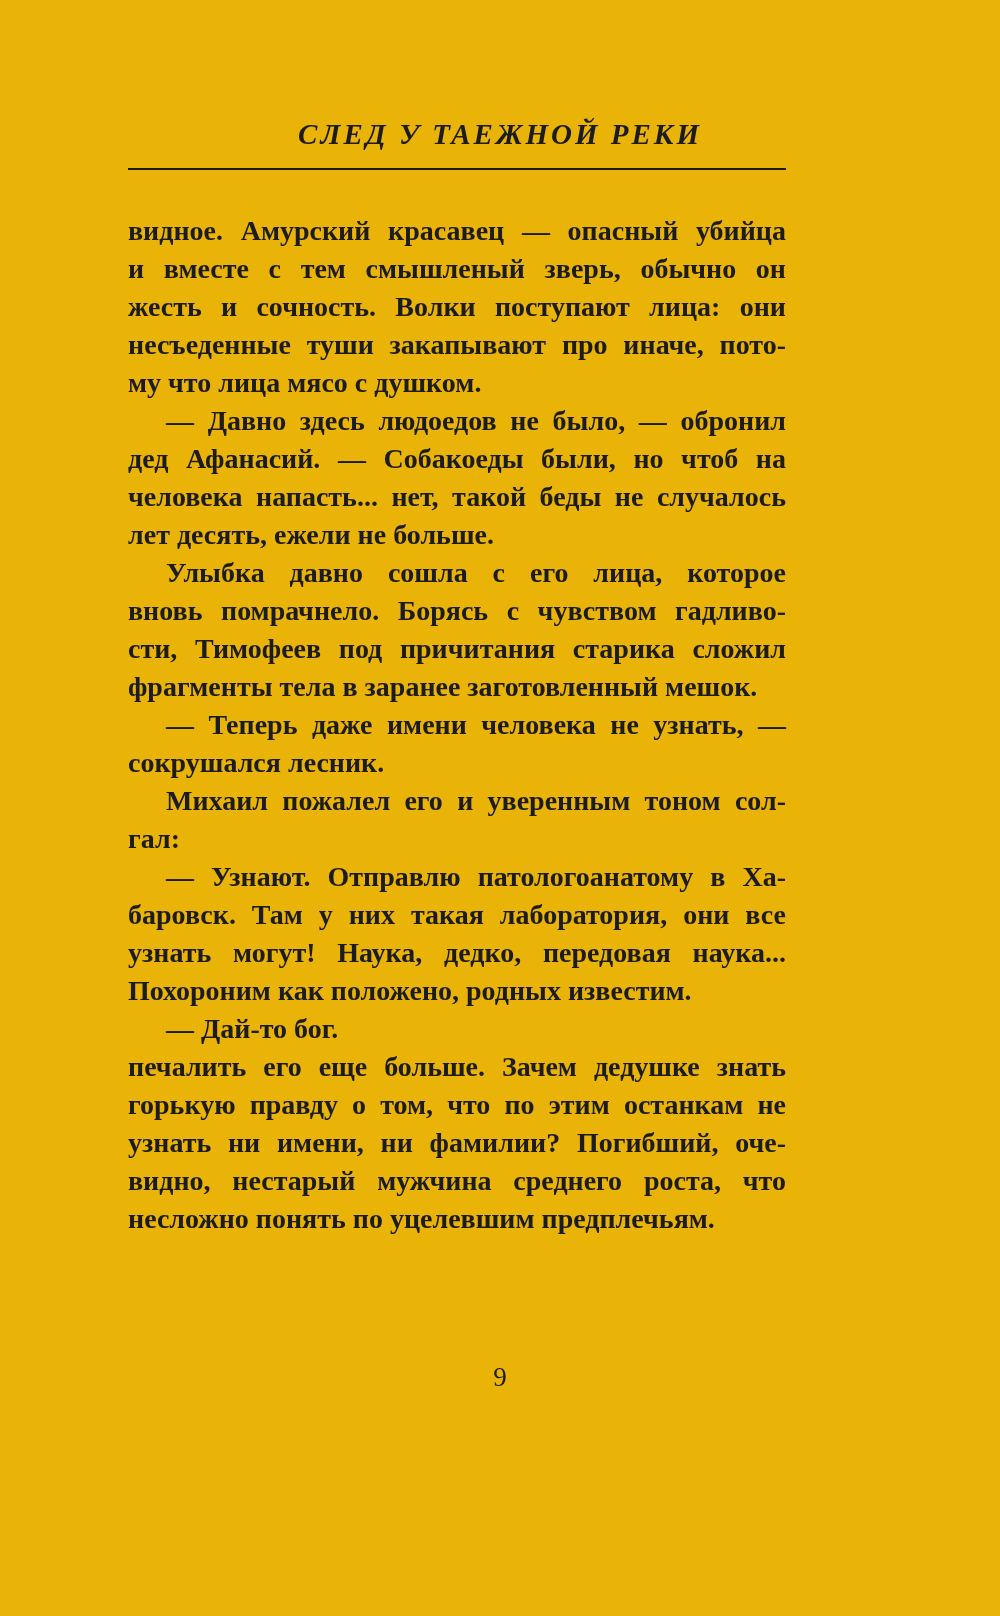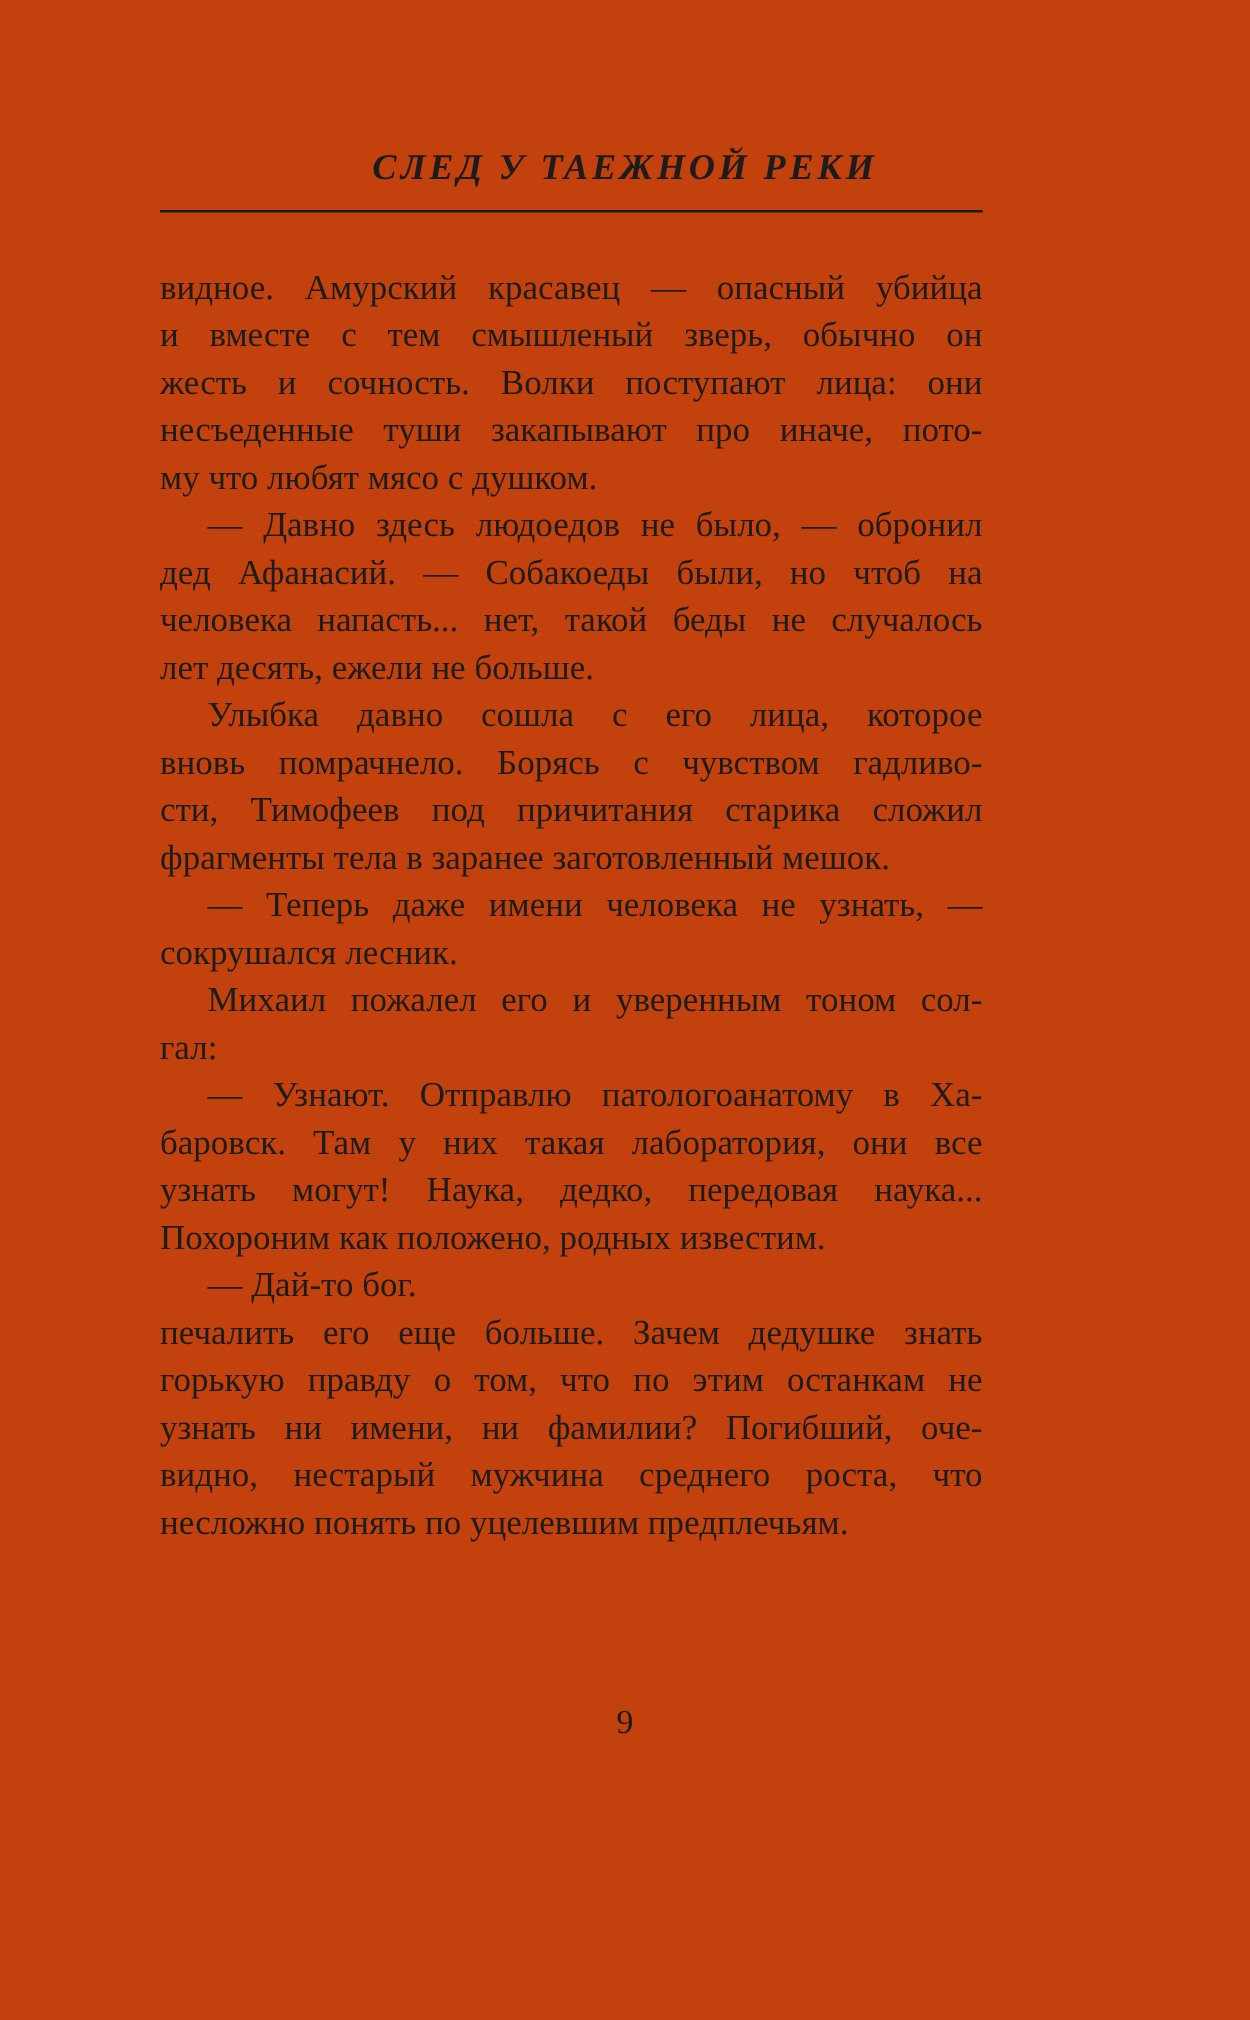--- a/index.html
+++ b/index.html
@@ -5,21 +5,21 @@
   html, body {
     margin: 0;
     padding: 0;
     background: #e8e8e8;
   }
   .page {
     position: relative;
     width: 1000px;
     height: 1616px;
     margin: 0 auto;
-    background: #c2410c;
+    background: #eab308;
     color: #1c1c1c;
     font-family: "Liberation Serif", "DejaVu Serif", serif;
     overflow: hidden;
   }
   .header-title {
     position: absolute;
     top: 118px;
     left: 0;
     width: 100%;
     text-align: center;
@@ -38,21 +38,21 @@
     background: #1a1a1a;
   }
   .text-block {
     position: absolute;
     top: 212px;
     left: 128px;
     width: 658px;
     font-size: 28px;
     line-height: 38px;
   }
-  .paragraph { margin: 0; }
+  .paragraph { margin: 0; font-weight: bold; }
   .line {
     text-align: justify;
     text-align-last: justify;
     text-justify: inter-word;
     white-space: normal;
   }
   .line.last {
     text-align-last: left;
   }
   .line.first-indent {
@@ -73,21 +73,21 @@
 
 <div class="page">
   <div class="header-title">СЛЕД У ТАЕЖНОЙ РЕКИ</div>
   <div class="header-rule"></div>
   <div class="text-block" id="text-block">
       <div class="paragraph">
         <div class="line">видное. Амурский красавец — опасный убийца</div>
         <div class="line">и вместе с тем смышленый зверь, обычно он</div>
         <div class="line">жесть и сочность. Волки поступают лица: они</div>
         <div class="line">несъеденные туши закапывают про иначе, пото-</div>
-        <div class="line last">му что любят мясо с душком.</div>
+        <div class="line last">му что лица мясо с душком.</div>
       </div>
       <div class="paragraph">
         <div class="line first-indent">— Давно здесь людоедов не было, — обронил</div>
         <div class="line">дед Афанасий. — Собакоеды были, но чтоб на</div>
         <div class="line">человека напасть... нет, такой беды не случалось</div>
         <div class="line last">лет десять, ежели не больше.</div>
       </div>
       <div class="paragraph">
         <div class="line first-indent">Улыбка давно сошла с его лица, которое</div>
         <div class="line">вновь помрачнело. Борясь с чувством гадливо-</div>

